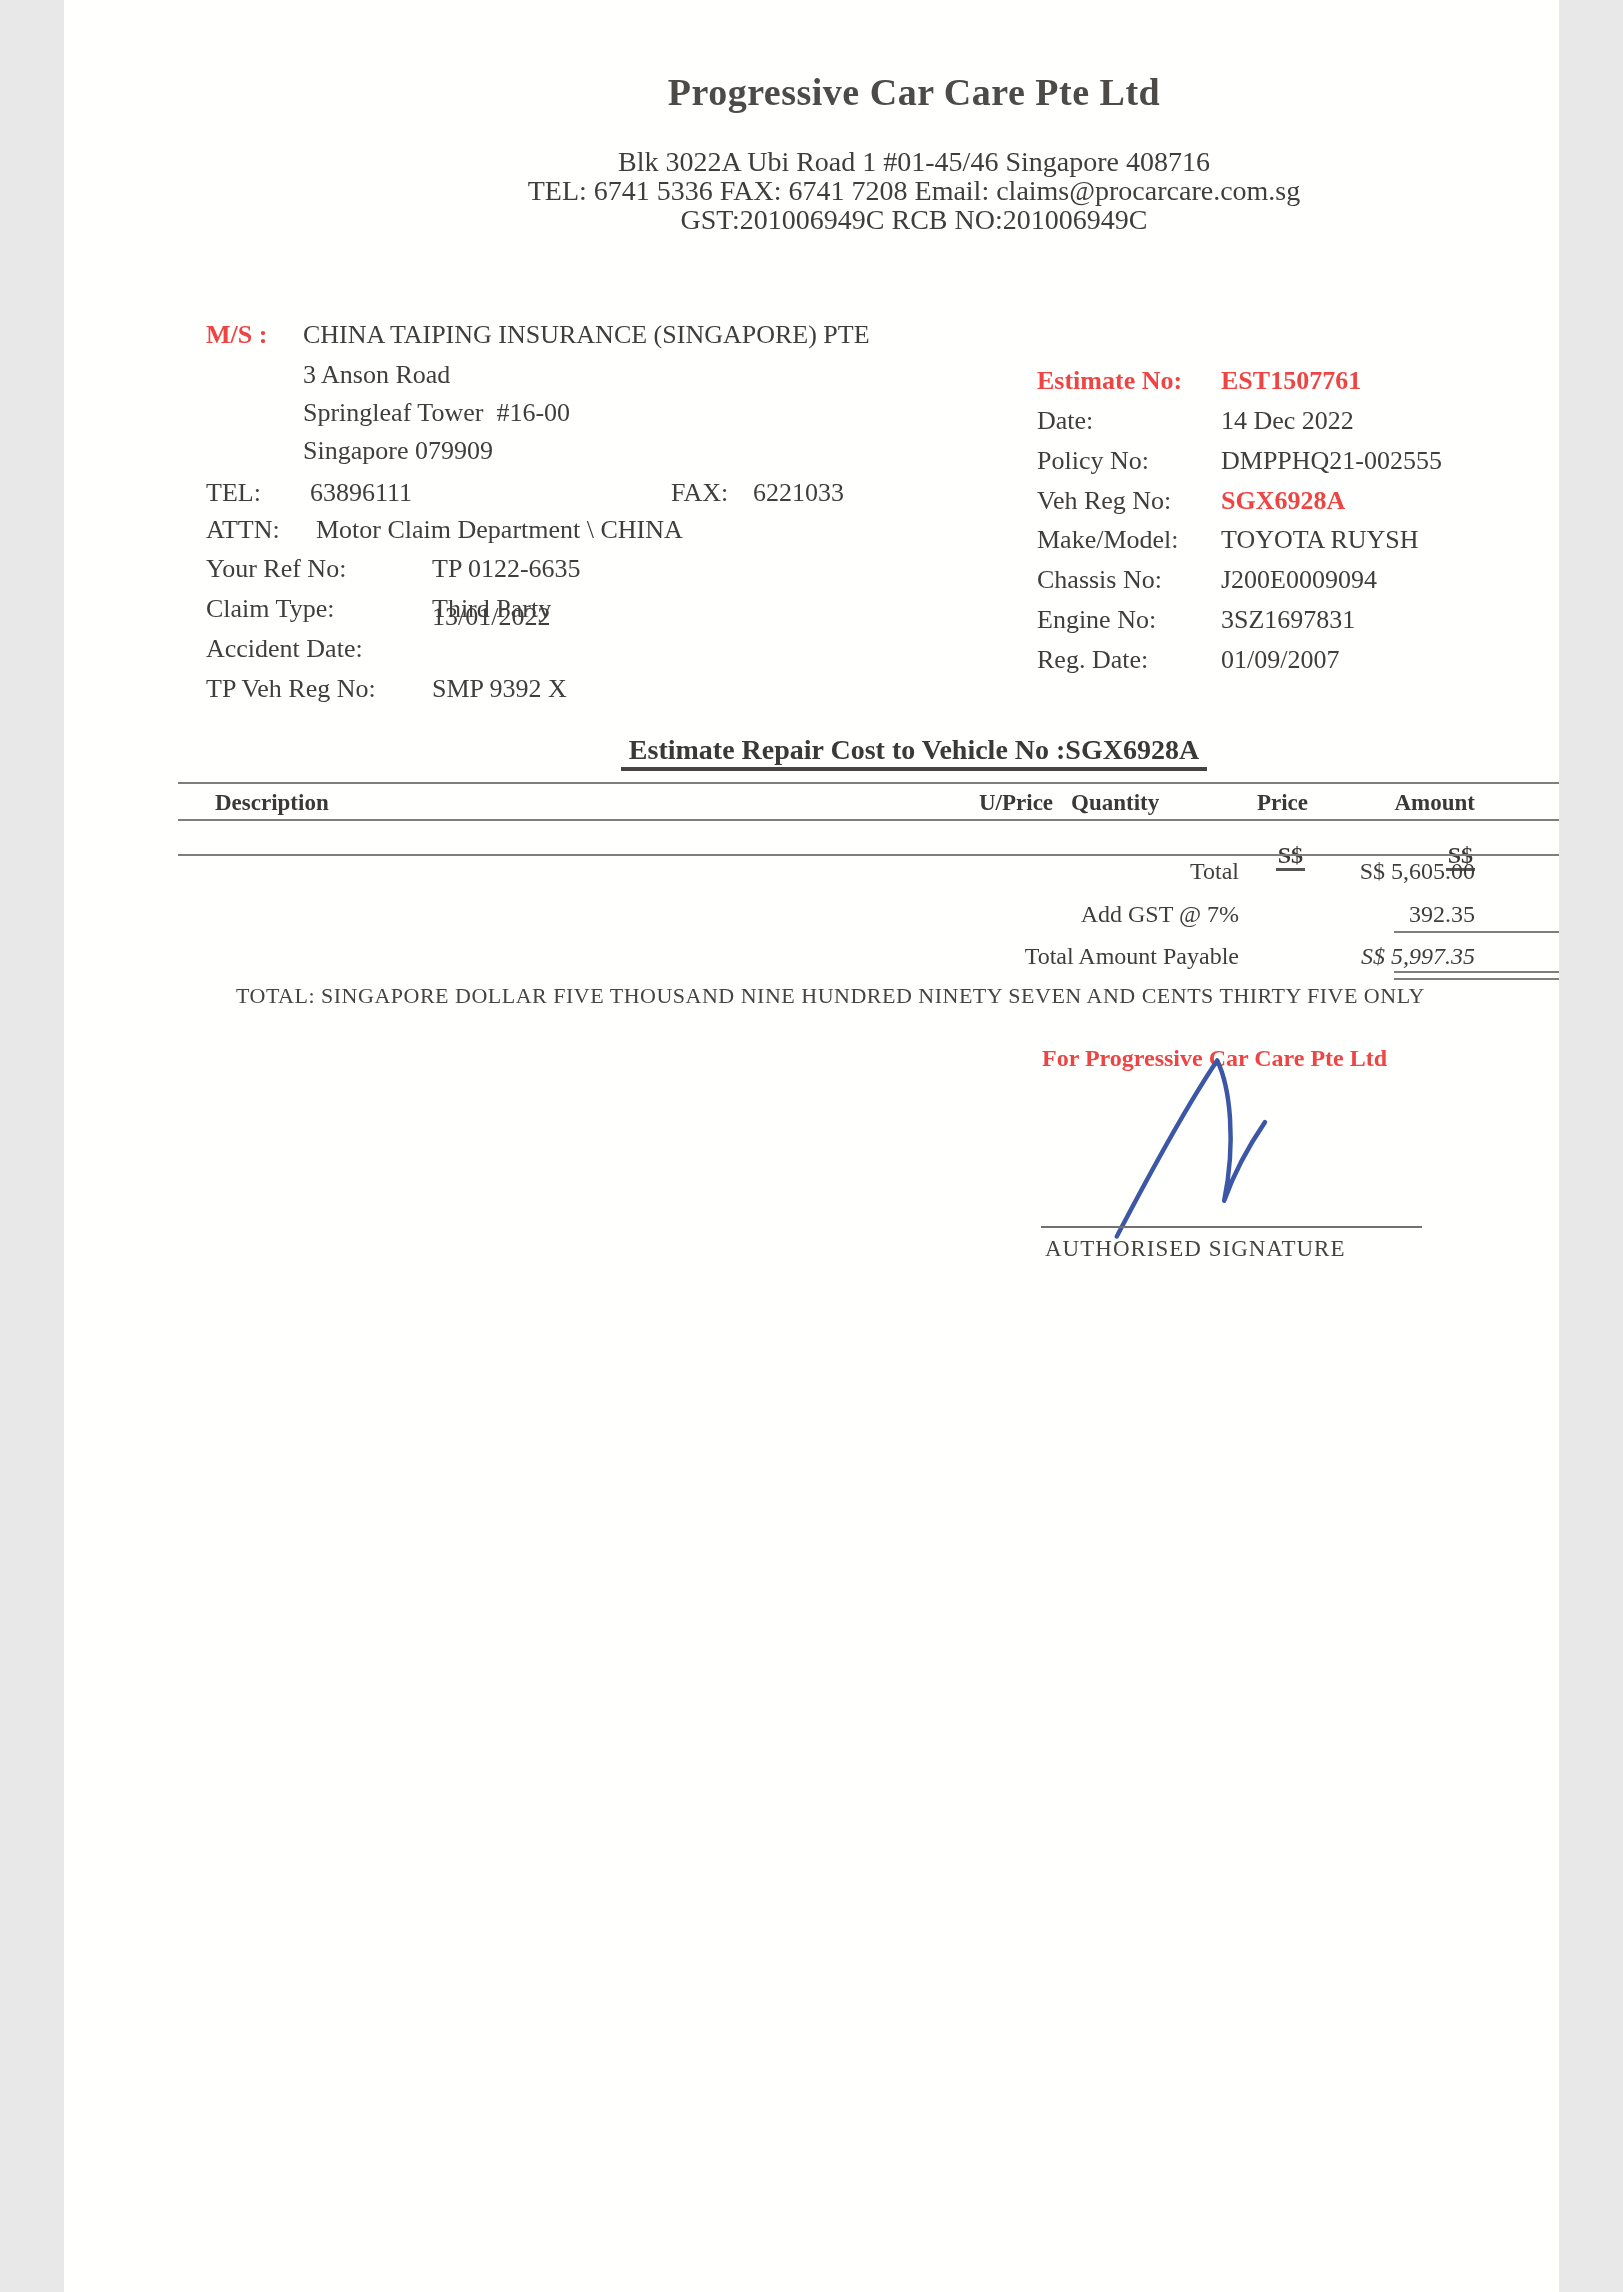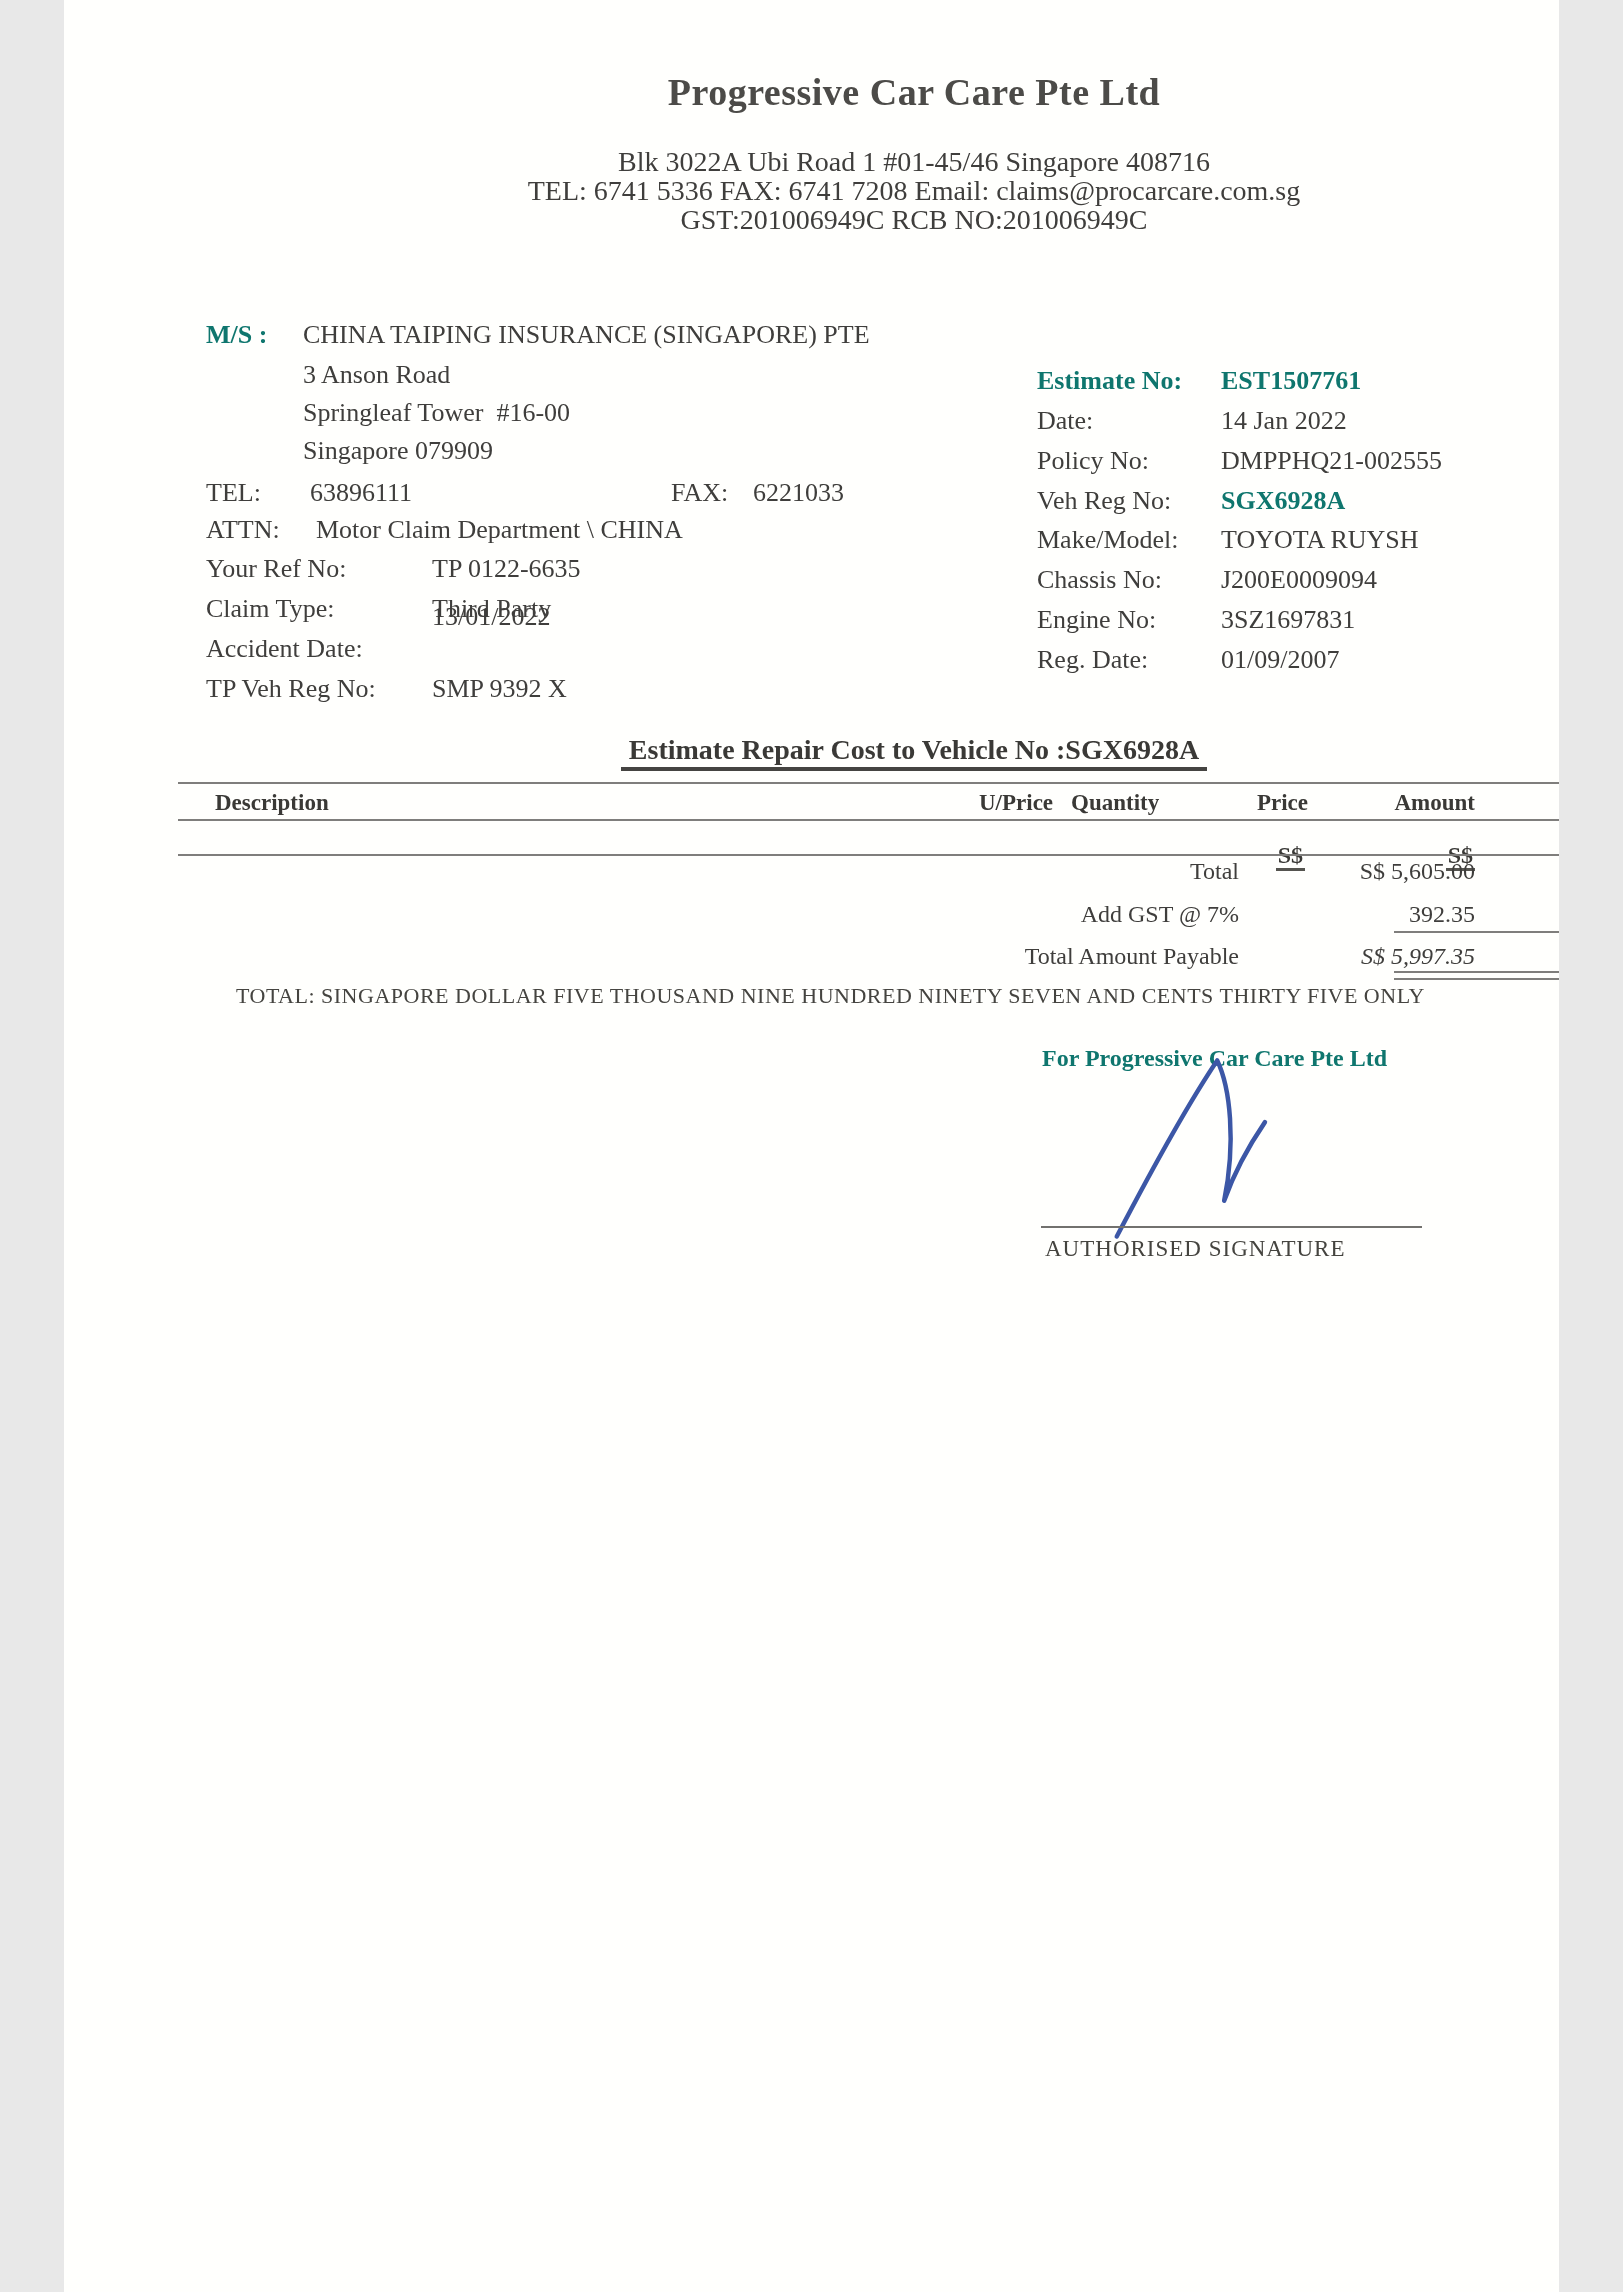--- a/index.html
+++ b/index.html
@@ -6,21 +6,21 @@
   .page{
     position:relative;
     width:1495px;height:2292px;
     margin:0 auto;
     background:#fffffd;
     font-family:"Liberation Serif","DejaVu Serif",serif;
     color:#3f3e3c;
     overflow:hidden;
   }
   .t{position:absolute;white-space:pre;line-height:1.15;}
-  .b{font-weight:bold;color:#0f766e;}
+  .b{font-weight:bold;color:#ef4444;}
   .center-band{position:absolute;left:76px;width:1548px;text-align:center;}
   .line{position:absolute;height:2px;background:#7f7e7c;}
   .fs21{font-size:28px;}
   .fs26{font-size:26px;}
   .fs24{font-size:24px;}
   .title{font-size:38px;font-weight:bold;color:#4c4b48;letter-spacing:0.5px;}
   .tbl-title{
     display:inline-block;font-size:28px;font-weight:bold;color:#3a3936;
     border-bottom:4px solid #454441;padding:0 8px 1px 8px;
   }
@@ -64,21 +64,21 @@
   <div class="t fs26" style="left:142px;top:634px;">Accident Date:</div>
   <div class="t fs26" style="left:368px;top:602px;">13/01/2022</div>
 
   <div class="t fs26" style="left:142px;top:674px;">TP Veh Reg No:</div>
   <div class="t fs26" style="left:368px;top:674px;">SMP 9392 X</div>
 
   <div class="t fs26 b" style="left:973px;top:366px;">Estimate No:</div>
   <div class="t fs26 b" style="left:1157px;top:366px;">EST1507761</div>
 
   <div class="t fs26" style="left:973px;top:406px;">Date:</div>
-  <div class="t fs26" style="left:1157px;top:406px;">14 Jan 2022</div>
+  <div class="t fs26" style="left:1157px;top:406px;">14 Dec 2022</div>
 
   <div class="t fs26" style="left:973px;top:446px;">Policy No:</div>
   <div class="t fs26" style="left:1157px;top:446px;">DMPPHQ21-002555</div>
 
   <div class="t fs26" style="left:973px;top:486px;">Veh Reg No:</div>
   <div class="t fs26 b" style="left:1157px;top:486px;">SGX6928A</div>
 
   <div class="t fs26" style="left:973px;top:525px;">Make/Model:</div>
   <div class="t fs26" style="left:1157px;top:525px;">TOYOTA RUYSH</div>
 

